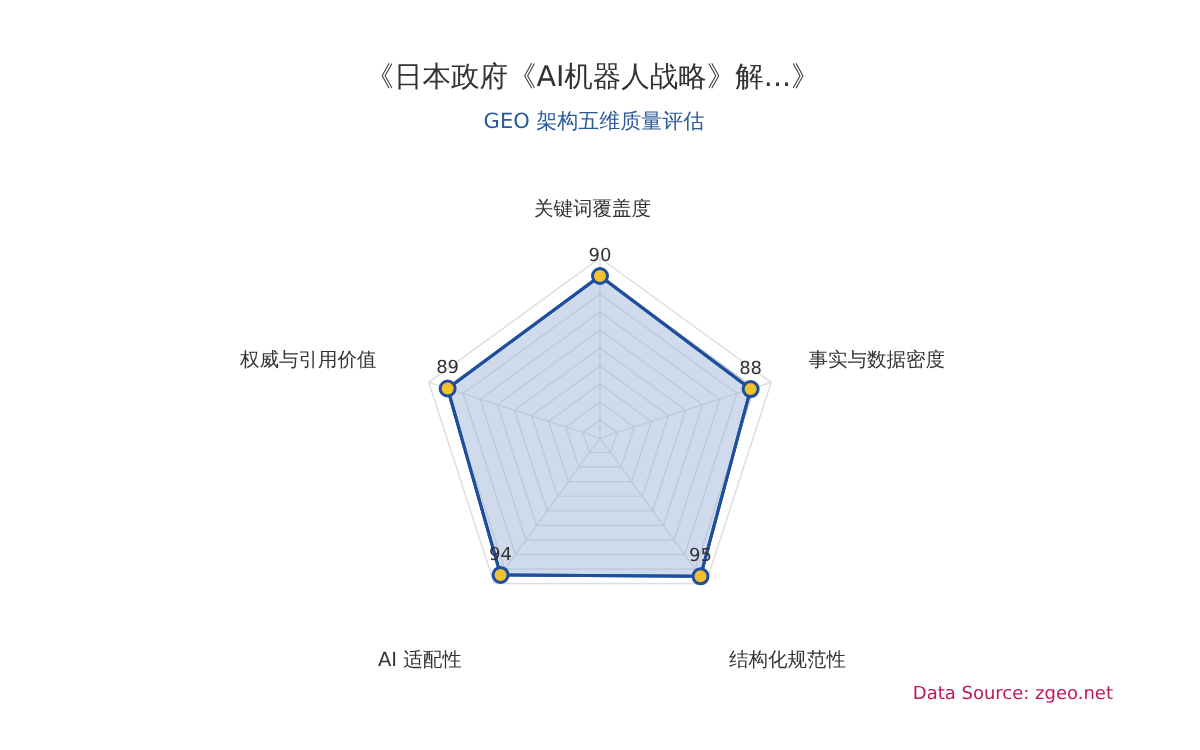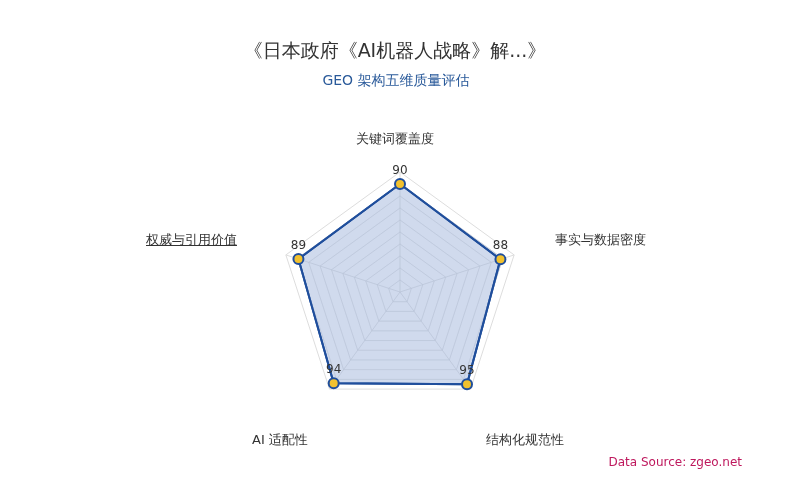--- a/index.html
+++ b/index.html
@@ -54,18 +54,18 @@
     <text x="500.4315681207682" y="249.3678053940056" text-anchor="middle" font-size="12" fill="#333333" font-family="&quot;DejaVu Sans&quot;,&quot;Liberation Sans&quot;,sans-serif">88</text>
     <circle cx="467.00751876134194" cy="384.22793735874404" r="5" fill="#f2c12e" stroke="#1f4e9c" stroke-width="2"></circle>
     <text x="467.00751876134194" y="374.22793735874404" text-anchor="middle" font-size="12" fill="#333333" font-family="&quot;DejaVu Sans&quot;,&quot;Liberation Sans&quot;,sans-serif">95</text>
     <circle cx="333.69782354140904" cy="383.25711696549405" r="5" fill="#f2c12e" stroke="#1f4e9c" stroke-width="2"></circle>
     <text x="333.69782354140904" y="373.25711696549405" text-anchor="middle" font-size="12" fill="#333333" font-family="&quot;DejaVu Sans&quot;,&quot;Liberation Sans&quot;,sans-serif">94</text>
     <circle cx="298.4271640596776" cy="258.9969850007556" r="5" fill="#f2c12e" stroke="#1f4e9c" stroke-width="2"></circle>
     <text x="298.4271640596776" y="248.99698500075561" text-anchor="middle" font-size="12" fill="#333333" font-family="&quot;DejaVu Sans&quot;,&quot;Liberation Sans&quot;,sans-serif">89</text>
   </svg>
 
 <div class="axis-label" style="left:356px; top:130px;">关键词覆盖度</div>
-<div class="axis-label" style="left:539px; top:231px;margin-left:16px;">事实与数据密度</div>
+<div class="axis-label" style="left:539px; top:231px;">事实与数据密度</div>
 <div class="axis-label" style="left:486px; top:431px;">结构化规范性</div>
 <div class="axis-label" style="left:252px; top:431px;">AI 适配性</div>
-<div class="axis-label" style="left:146px; top:231px;text-decoration:underline;">权威与引用价值</div>
+<div class="axis-label" style="left:160px; top:231px;">权威与引用价值</div>
 
 <div class="source">Data Source: zgeo.net</div>
 
 </body></html>

